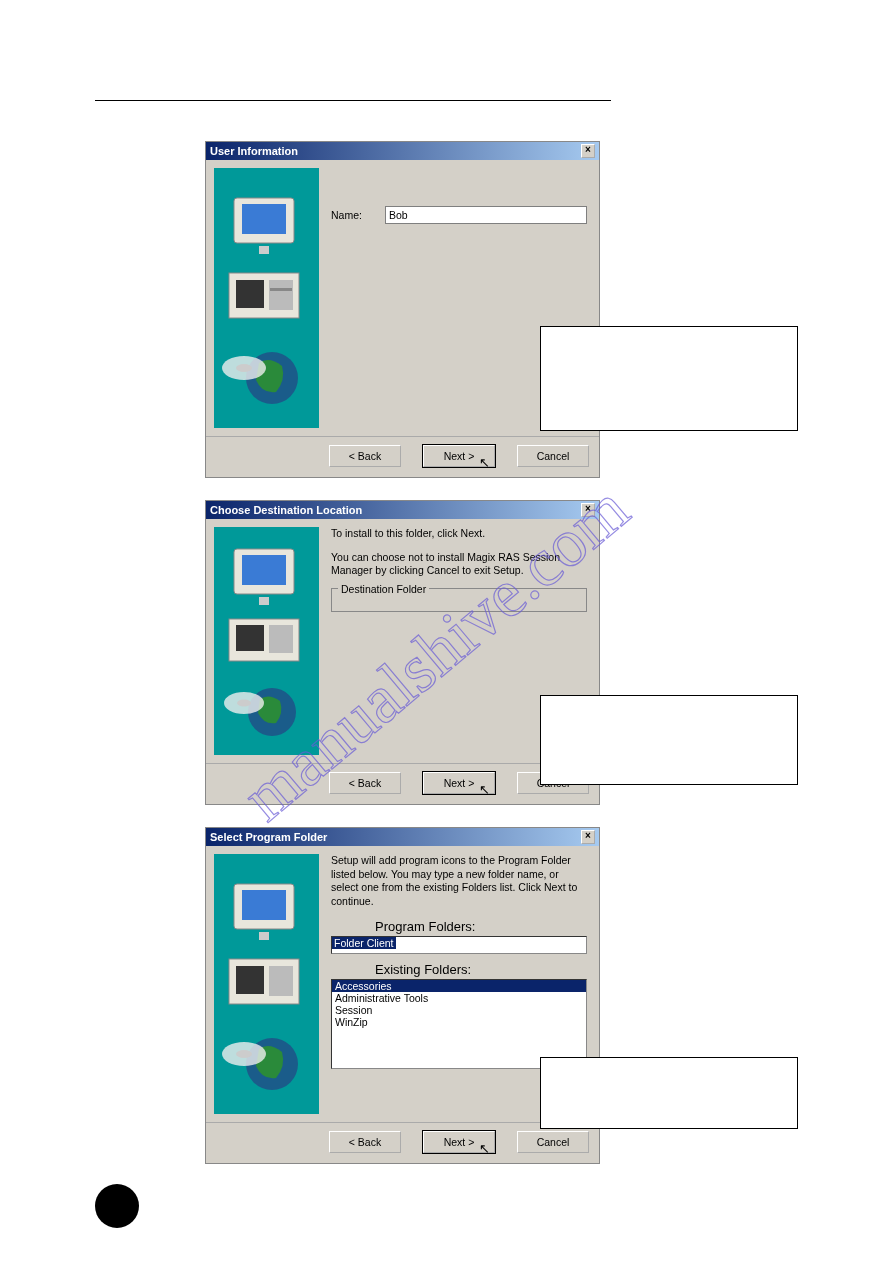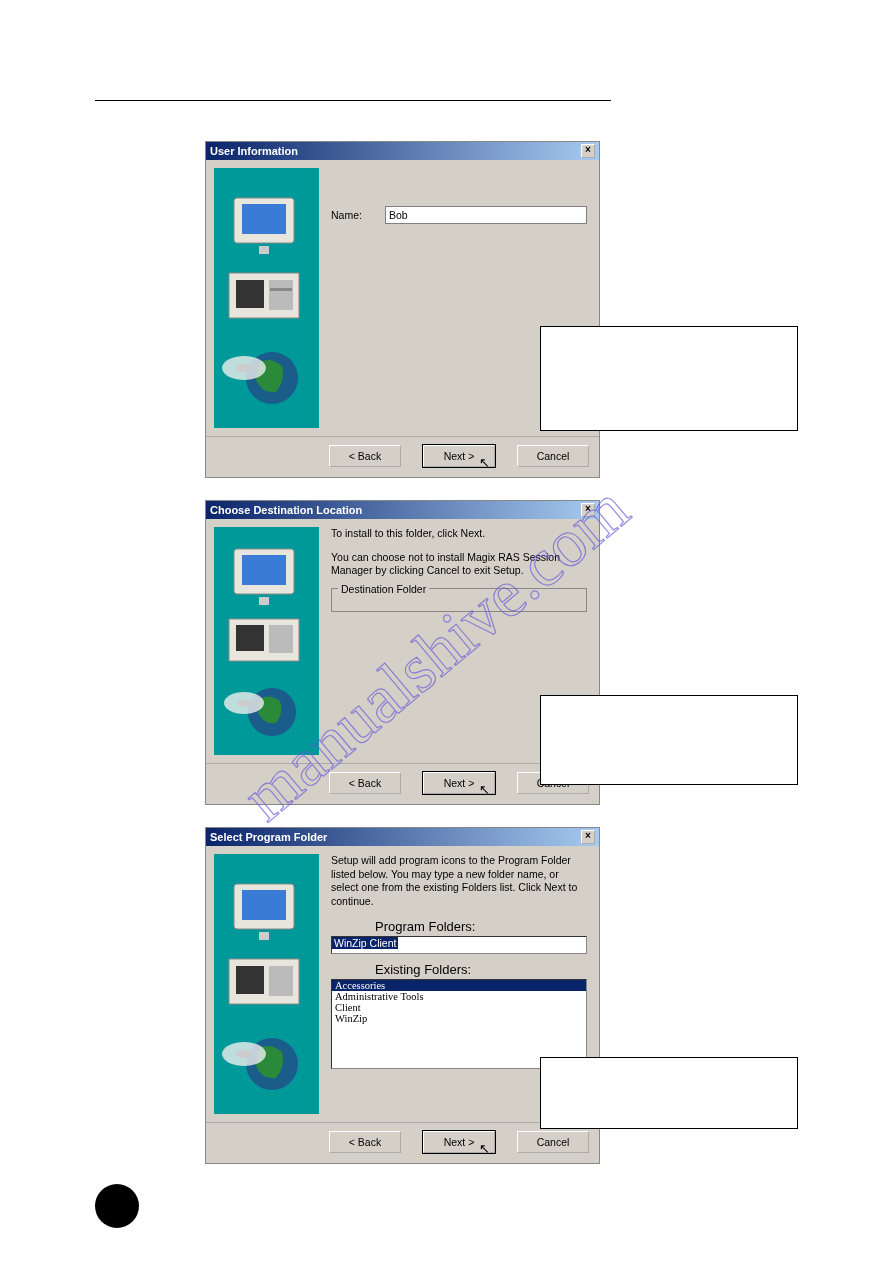--- a/index.html
+++ b/index.html
@@ -24,21 +24,21 @@
   .form-row label { width: 54px; font-size: 10.5px; }
   .form-row input { flex: 1; height: 18px; border: 1px solid #7f7f7f; background: #fff; font-size: 10.5px; padding: 0 3px; font-family: inherit; }
   .buttons { display: flex; justify-content: flex-end; gap: 22px; padding: 8px 10px 10px 10px; border-top: 1px solid #aaa; clear: both; }
   .btn { width: 72px; height: 22px; background: #d4d0c8; border: 1px outset #fff; font-size: 10.5px; cursor: default; position: relative; }
   .btn.default { box-shadow: 0 0 0 1px #000; }
   .cursor { position: absolute; right: 4px; bottom: -4px; font-size: 13px; color: #000; }
   .group-box { border: 1px solid #888; padding: 6px 6px 4px 6px; margin: 6px 0 6px 0; font-size: 10.5px; }
   .group-box .legend { position: relative; top: -12px; background: #d4d0c8; padding: 0 3px; display: inline-block; }
   .group-box .folder-row { display: flex; justify-content: space-between; align-items: center; margin-top: -6px; }
   .browse-btn { width: 70px; height: 20px; background: #d4d0c8; border: 1px outset #fff; font-size: 10.5px; }
-  .listbox { background: #fff; border: 1px inset #888; height: 90px; font-size: 10.5px; padding: 0; overflow: hidden; font-family: Liberation Serif, serif; }
+  .listbox { background: #fff; border: 1px inset #888; height: 90px; font-size: 10.5px; padding: 0; overflow: hidden; }
   .listbox .item { padding: 0 3px; }
   .listbox .item.sel { background: #0a246a; color: #fff; }
   .text-sel-input { width: 100%; height: 18px; border: 1px inset #888; background: #fff; font-size: 10.5px; padding: 0; margin-bottom: 8px; }
   .text-sel-input .sel-text { background: #0a246a; color: #fff; padding: 0 2px; display: inline-block; }
   .label-sm { font-size: 13px; margin-bottom: 2px; display: block; padding-left: 44px; }
 
   .annotation-box { position: absolute; background: #fff; border: 1px solid #000; font-size: 11px; padding: 10px 12px; line-height: 1.35; }
   .annotation-1 { top: 185px; left: 335px; width: 258px; height: 105px; }
   .annotation-2 { top: 195px; left: 335px; width: 258px; height: 90px; }
   .annotation-3 { top: 230px; left: 335px; width: 258px; height: 72px; }
@@ -160,27 +160,27 @@
             <circle cx="58" cy="210" r="26" fill="#1a5c8a"></circle>
             <path d="M45 195 Q55 188 68 198 Q72 212 62 224 Q48 226 42 212 Z" fill="#2a8a3a"></path>
             <ellipse cx="30" cy="200" rx="22" ry="12" fill="#eee" opacity="0.8"></ellipse>
             <ellipse cx="30" cy="200" rx="8" ry="4" fill="#ccc"></ellipse>
           </svg>
         </div>
         <div class="content">
           <p>Setup will add program icons to the Program Folder listed below. You may type a new folder name, or select one from the existing Folders list.  Click Next to continue.</p>
           <span class="label-sm">Program Folders:</span>
           <div class="text-sel-input">
-            <span class="sel-text">WinZip Client</span>
+            <span class="sel-text">Folder Client</span>
           </div>
           <span class="label-sm">Existing Folders:</span>
           <div class="listbox">
             <div class="item sel">Accessories</div>
             <div class="item">Administrative Tools</div>
-            <div class="item">Client</div>
+            <div class="item">Session</div>
             <div class="item">WinZip</div>
           </div>
         </div>
       </div>
       <div class="buttons">
         <button class="btn">&lt; Back</button>
         <button class="btn default"><span>Next &gt;</span><span class="cursor">↖</span></button>
         <button class="btn">Cancel</button>
       </div>
     </div>

